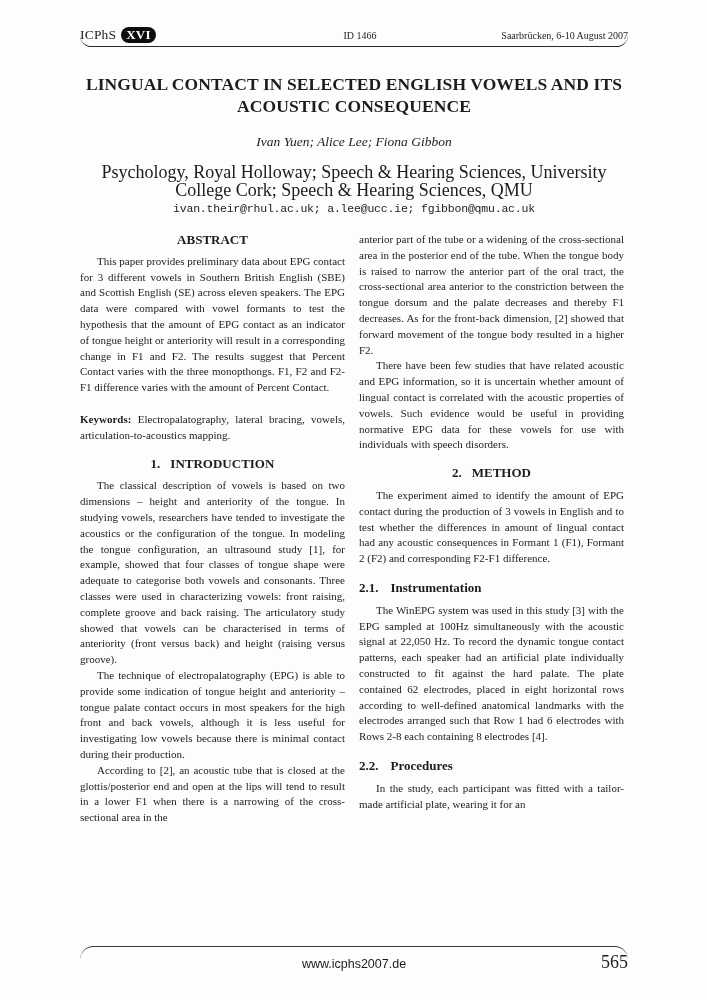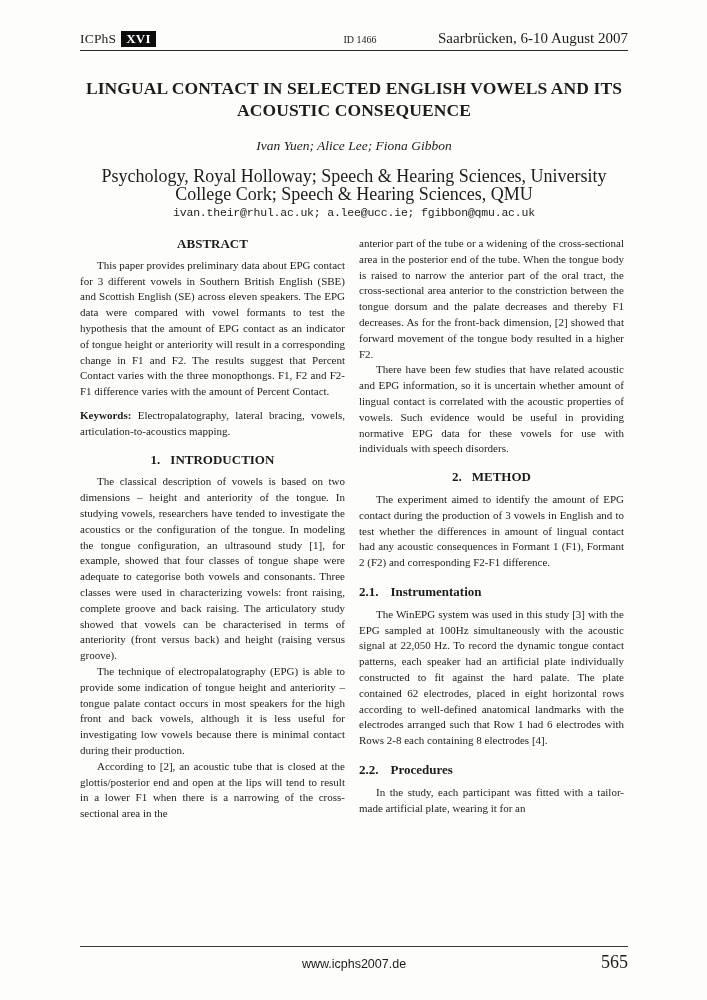--- a/index.html
+++ b/index.html
@@ -1,15 +1,15 @@
 <!DOCTYPE html>
 <html><head>
 <meta charset="utf-8">
 <style>
-  * { margin: 0; padding: 0; box-sizing: border-box; }
+  * { margin: 0; padding: 0; box-sizing: border-box; border-radius: 23px; }
   html, body { width: 707px; height: 1000px; }
   body {
     background: #fdfdfc;
     color: #1c1c1c;
     font-family: "Liberation Serif", "DejaVu Serif", serif;
     position: relative;
     overflow: hidden;
   }
   .page {
     position: relative;
@@ -29,21 +29,21 @@
   .rh-left { font-size: 13.5px; letter-spacing: 0.2px; }
   .rh-left .conf-name { margin-right: 5px; }
   .xvi-box {
     background: #0d0d0d;
     color: #ffffff;
     font-weight: bold;
     font-size: 13px;
     padding: 0px 5px 1px 5px;
   }
   .rh-center { font-size: 10px; text-align: center; padding-left: 12px; }
-  .rh-right { font-size: 15px; text-align: right; margin-top: 6px; }
+  .rh-right { font-size: 10px; text-align: right; margin-top: 6px; }
 
   
   .title-block { margin-top: 26px; text-align: center; }
   .paper-title {
     font-size: 17.5px;
     font-weight: bold;
     line-height: 22px;
     letter-spacing: 0.1px;
   }
   .authors {
@@ -69,21 +69,21 @@
     display: flex;
     gap: 14px;
   }
   .col { width: 265px; }
   .col p {
     font-size: 11px;
     line-height: 15.8px;
     text-align: justify;
   }
   .col p.indent { text-indent: 17px; }
-  .col p.keywords { margin-top: 8px; }
+  .col p.keywords { margin-top: 16px; }
   .sec-heading {
     text-align: center;
     font-weight: bold;
     font-size: 13px;
     line-height: 15.8px;
   }
   .sec-heading.spaced { margin-top: 12px; margin-bottom: 7px; }
   .sec-heading .h-num { margin-right: 10px; }
   .sub-heading {
     font-weight: bold;

